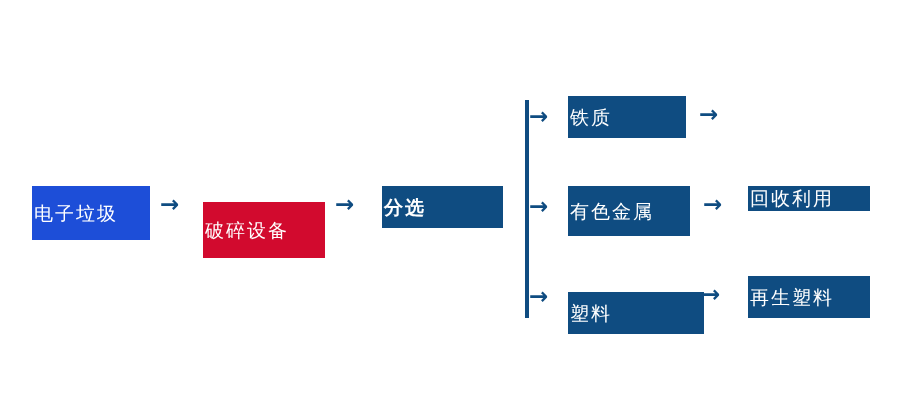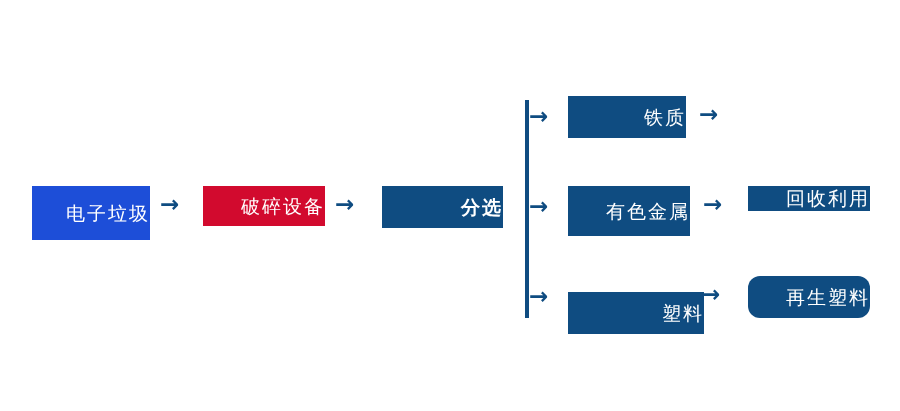--- a/index.html
+++ b/index.html
@@ -15,21 +15,21 @@
   }
   #canvas {
     position: relative;
     width: 900px;
     height: 411px;
   }
   .node {
     position: absolute;
     display: flex;
     align-items: center;
-    justify-content: flex-end;
+    justify-content: flex-start;
     box-sizing: border-box;
     color: #ffffff;
     font-size: 19px;
     letter-spacing: 2px;
     line-height: 1;
     white-space: nowrap;
     padding-left: 2px;
   }
   .node.blue { background: #0f4c81; }
   .node.red  { background: #d20a2e; }
@@ -67,21 +67,21 @@
 <body>
 
 <div id="canvas">
 
   <div class="node blue" id="node-input" style="left: 32px; top: 186px; width: 118px; height: 54px; background: #1d4ed8;">
     <span>电子垃圾</span>
   </div>
 
   <div class="arrow" id="arrow-0" style="left: 160px; top: 193px;">→</div>
 
-  <div class="node red" id="node-shredder" style="left: 203px; top: 186px; width: 122px; height: 40px; background: rgb(210, 10, 46);">
+  <div class="node red" id="node-shredder" style="left: 203px; top: 202px; width: 122px; height: 56px; background: rgb(210, 10, 46);">
     <span>破碎设备</span>
   </div>
 
   <div class="arrow" id="arrow-1" style="left: 335px; top: 193px;">→</div>
 
   <div class="node blue" id="node-sorting" style="left: 382px; top: 186px; width: 121px; height: 42px; background: rgb(15, 76, 129); font-weight: bold;">
     <span>分选</span>
   </div>
 
   <div class="split-bar" id="splitter" style="left: 525px; top: 100px; width: 4px; height: 218px; background: rgb(15, 76, 129);"></div>
@@ -108,17 +108,17 @@
   </div>
 
   <div class="branch-arrow" id="b2-arrow" style="left: 529px; top: 285px;">→</div>
 
   <div class="node blue" id="b2-material" style="left: 568px; top: 292px; width: 136px; height: 42px;">
     <span>塑料</span>
   </div>
 
   <div class="arrow" id="b2-link" style="left: 701px; top: 283px;">→</div>
 
-  <div class="node blue" id="b2-output" style="left: 748px; top: 276px; width: 122px; height: 42px; border-radius: 12px;">
+  <div class="node blue" id="b2-output" style="left: 748px; top: 276px; width: 122px; height: 42px;">
     <span>再生塑料</span>
   </div>
 
 </div>
 
 </body></html>

